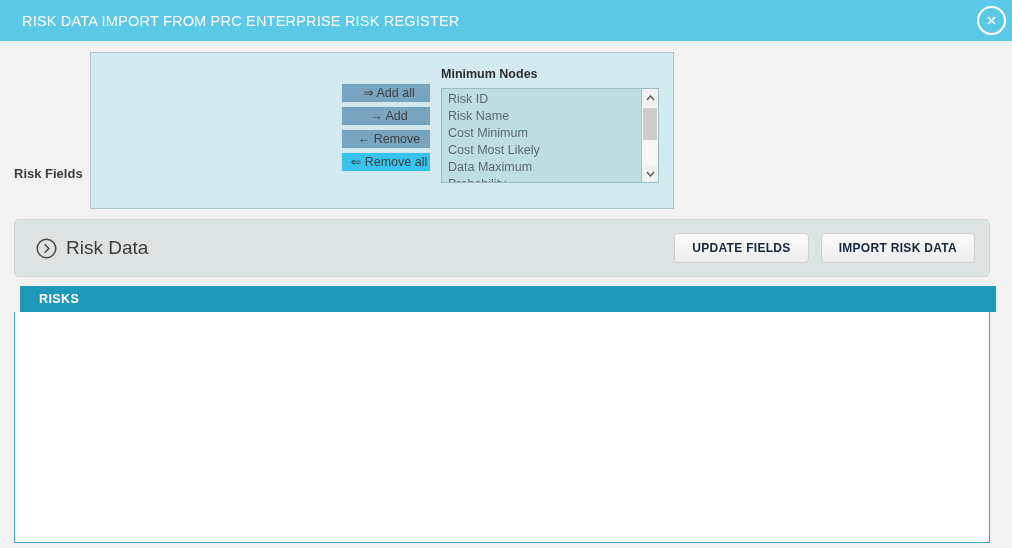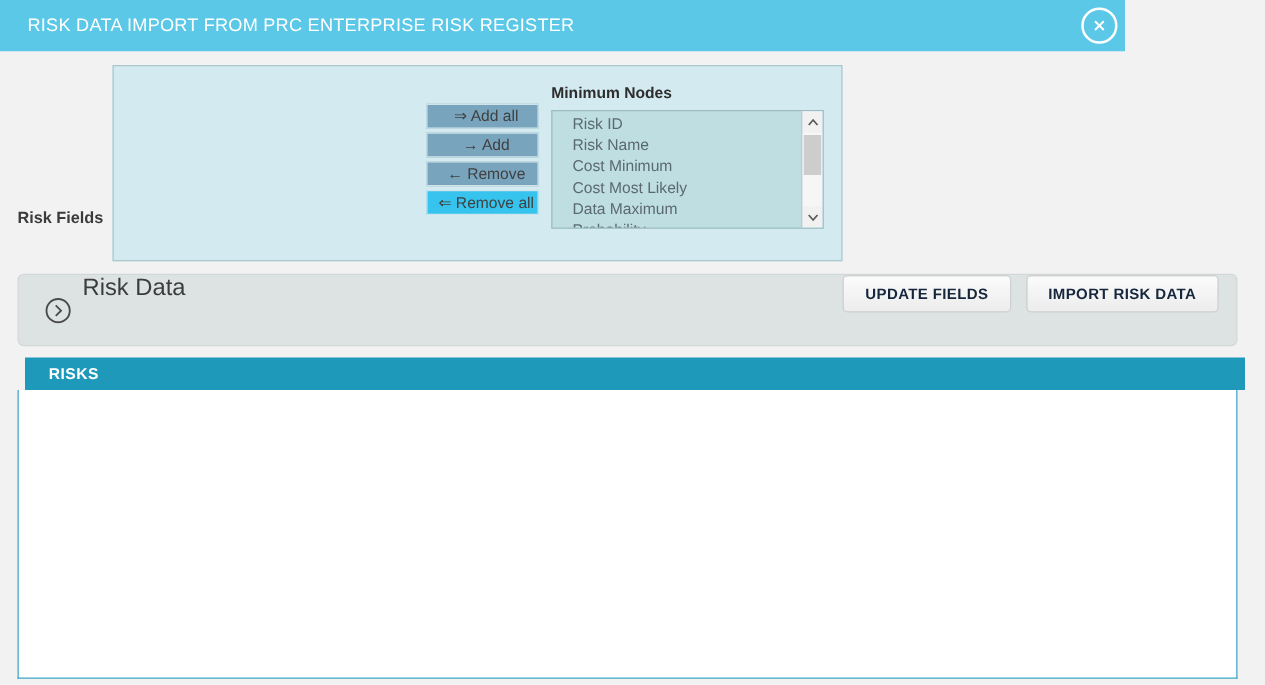--- a/index.html
+++ b/index.html
@@ -7,21 +7,21 @@
     margin: 0; padding: 0;
     width: 1012px; height: 548px;
     background: #f2f2f2;
     font-family: "Liberation Sans", sans-serif;
     overflow: hidden;
   }
 
   
   .titlebar {
     position: absolute; left: 0; top: 0;
-    width: 900px; height: 41px;
+    width: 1012px; height: 41px;
     background: #5bc8e8;
     display: flex; align-items: center;
   }
   .titlebar .title {
     color: #ffffff;
     font-size: 14.5px;
     letter-spacing: .2px;
     margin-left: 22px;
     white-space: nowrap;
   }
@@ -64,21 +64,21 @@
     border: 1px solid #9dbcc2;
     height: 95px;
     position: relative;
     overflow: hidden;
   }
   .listbox.hidden-nodes { width: 223px; }
   .listbox.selected-nodes { width: 218px; display: flex; }
 
   .list-items {
     flex: 1 1 auto;
-    padding: 2px 0 0 16px;
+    padding: 2px 0 0 6px;
     overflow: hidden;
   }
   .list-item {
     font-size: 12.5px;
     color: #5b6a70;
     line-height: 17px;
     height: 17px;
     white-space: nowrap;
   }
 
@@ -120,21 +120,21 @@
   }
   .xbtn.active { background: #36c4ef; }
 
   
   .riskdata-bar {
     position: absolute; left: 14px; top: 219px;
     width: 976px; height: 58px;
     background: #dde3e3;
     border: 1px solid #d2d8d8;
     border-radius: 5px;
-    display: flex; 
+    display: flex; align-items: center;
   }
   .rd-icon { margin-left: 21px; display: flex; align-items: center; }
   .rd-label {
     margin-left: 9px;
     font-size: 19px;
     color: #3c3c3c;
     white-space: nowrap;
   }
   .rd-actions {
     margin-left: auto; margin-right: 14px;

